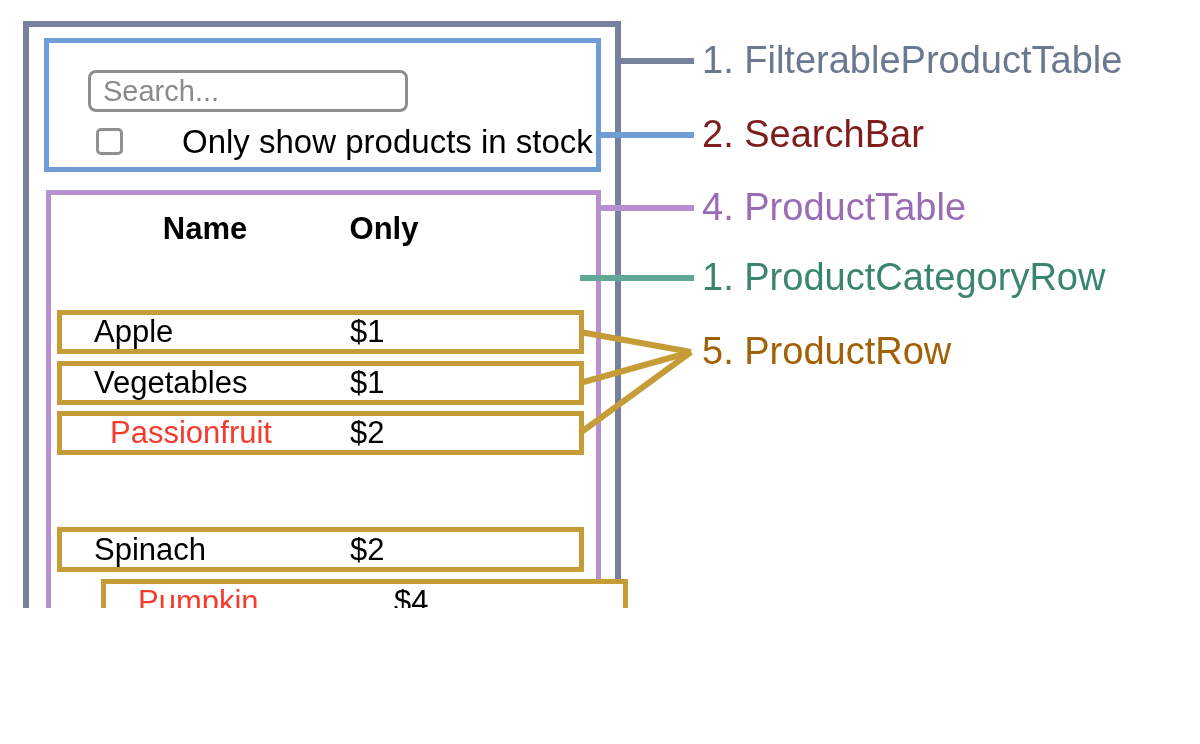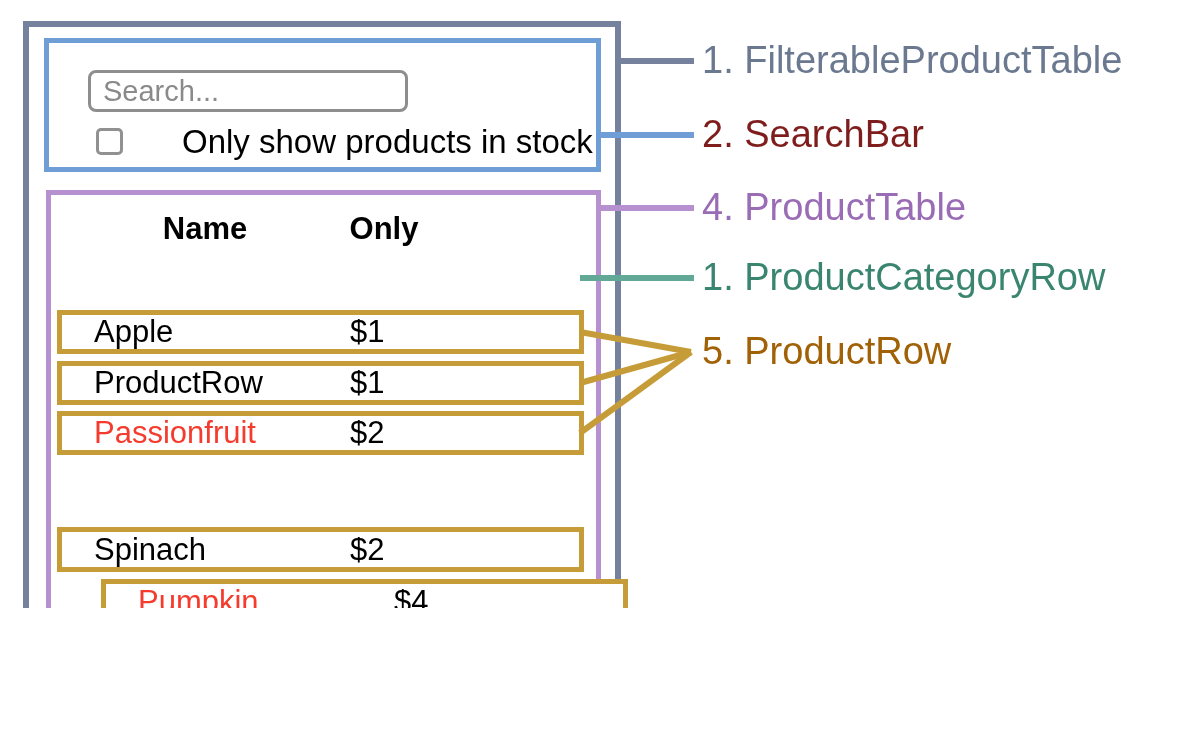--- a/index.html
+++ b/index.html
@@ -79,24 +79,24 @@
   <div class="abs table-box"></div>
   <div class="abs col-header name">Name</div>
   <div class="abs col-header price">Only</div>
 
 
   <div class="abs trow product-row" style="top:310px;height:44px;">
     <span class="pname" style="color: rgb(0, 0, 0);">Apple</span>
     <span class="pprice">$1</span>
   </div>
   <div class="abs trow product-row" style="top:361px;height:44px;">
-    <span class="pname" style="color: rgb(0, 0, 0);">ProductRow</span>
+    <span class="pname" style="color: rgb(0, 0, 0);">Vegetables</span>
     <span class="pprice">$1</span>
   </div>
-  <div class="abs trow product-row" style="top:411px;height:44px;">
+  <div class="abs trow product-row" style="top:411px;height:44px;padding-left:16px;">
     <span class="pname" style="color: rgb(244, 59, 45);">Passionfruit</span>
     <span class="pprice">$2</span>
   </div>
 
 
   <div class="abs trow product-row" style="top:527px;height:45px;">
     <span class="pname" style="color: rgb(0, 0, 0);">Spinach</span>
     <span class="pprice">$2</span>
   </div>
   <div class="abs trow product-row" style="top:579px;height:45px;margin-left:44px;">

